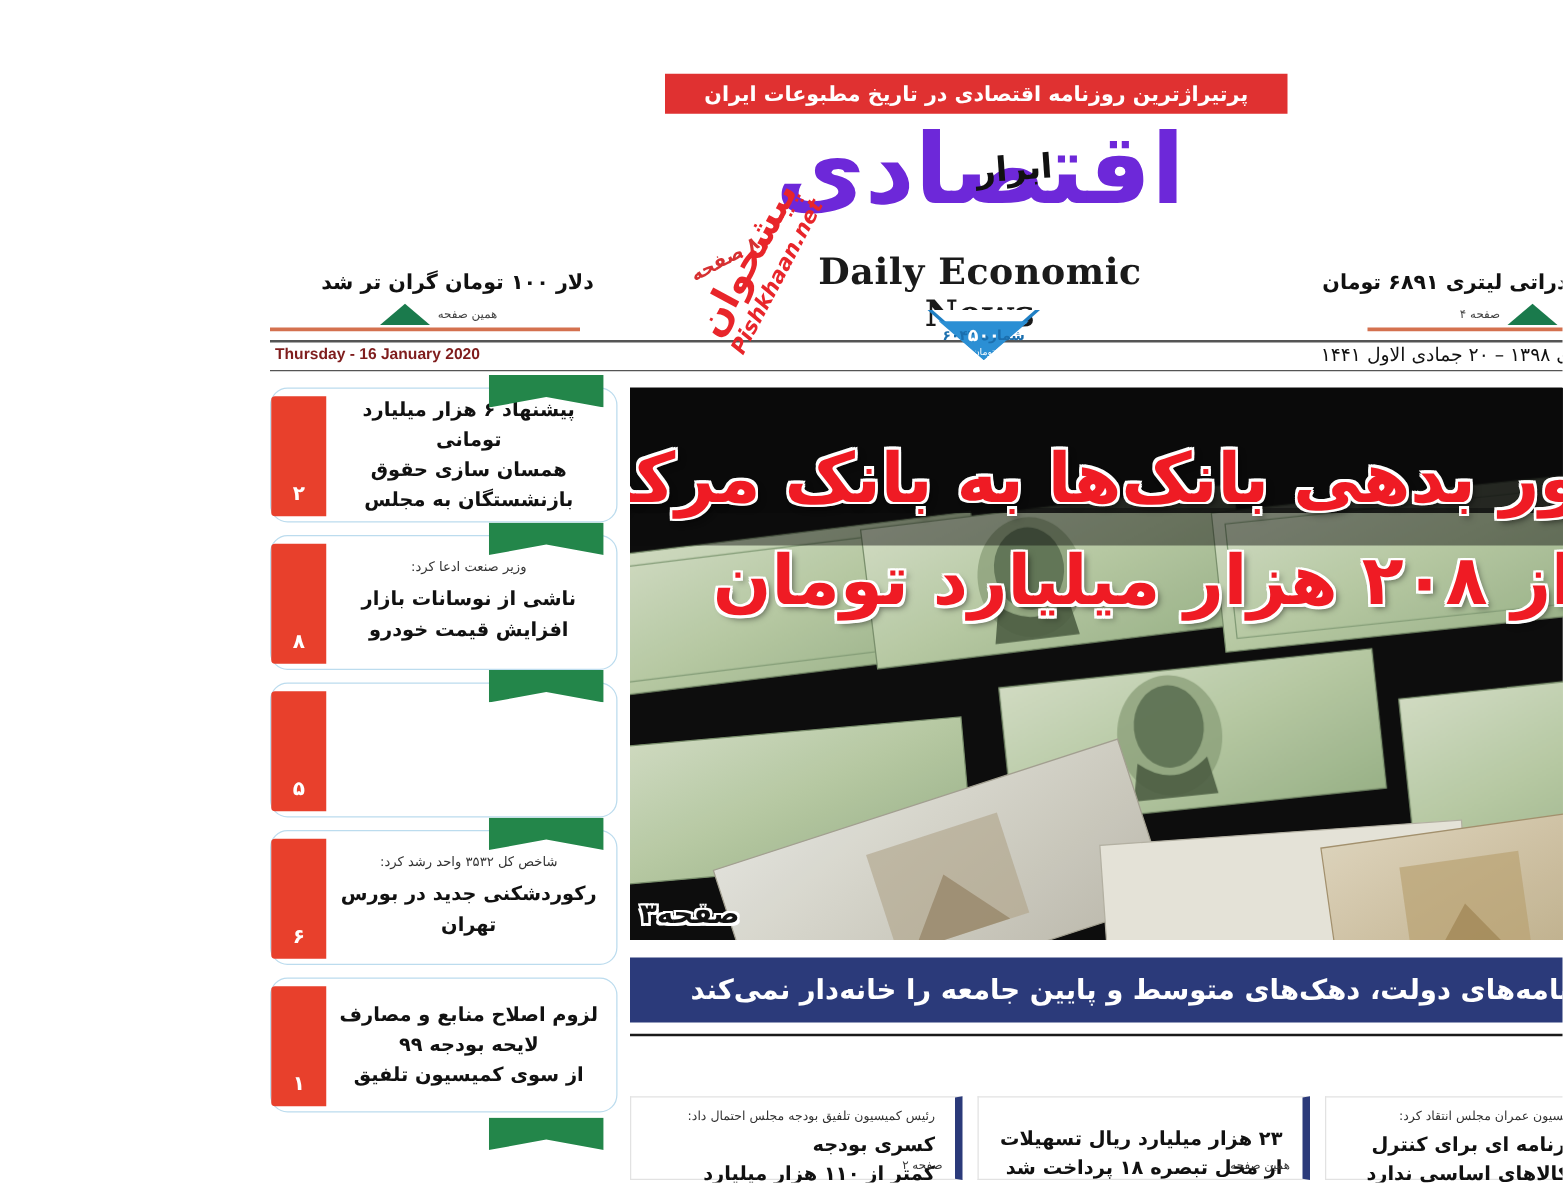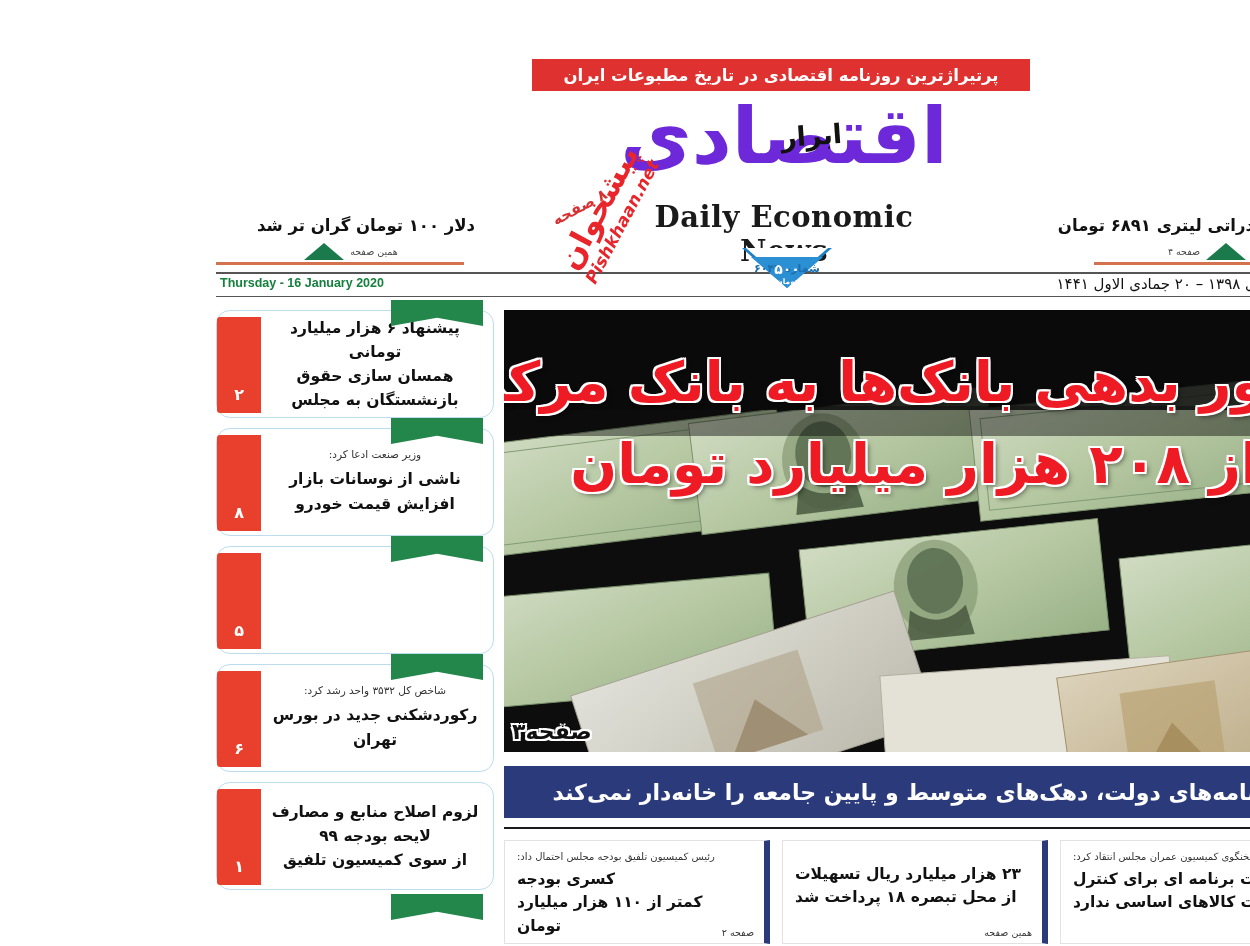--- a/index.html
+++ b/index.html
@@ -70,21 +70,21 @@
   .issue-no {
     position: absolute; left: 0; top: 14px; width: 90px; text-align: center;
     font-size: 11px; font-weight: bold; color: #1b6fae; z-index: 3;
   }
   .issue-price {
     position: absolute; left: 0; top: 14px; width: 90px; text-align: center;
     font-size: 14px; font-weight: bold; color: #fff; z-index: 3; line-height: 1;
   }
   .issue-cur {
     position: absolute; left: 0; top: 29px; width: 90px; text-align: center;
-    font-size: 7.5px; font-weight: bold; color: #fff; z-index: 3;
+    font-size: 7.5px; font-weight: normal; color: #fff; z-index: 3;
   }
 
   
   .teaser { position: absolute; width: 300px; }
   .teaser-left  { left: 62px;  top: 216px; text-align: left; }
   .teaser-right { left: 888px; top: 216px; text-align: right; }
   .teaser-text {
     font-size: 16.5px; font-weight: bold; color: #111; direction: rtl;
     white-space: nowrap;
   }
@@ -106,21 +106,21 @@
   .rule-orange { position: absolute; height: 2.5px; background: #d4714f; }
   .rl-left  { left: 62px;  top: 262px; width: 248px; }
   .rl-right { left: 940px; top: 262px; width: 248px; }
 
   
   .datebar { position: absolute; left: 62px; top: 272px; width: 1126px; }
   .datebar .line-top { height: 1.5px; background: #555; }
   .datebar .line-bot { height: 1.5px; background: #555; margin-top: 22px; }
   .date-en {
     position: absolute; left: 4px; top: 4px;
-    font-size: 12.5px; font-weight: bold; color: #15803d;
+    font-size: 12.5px; font-weight: bold; color: #7f1d1d;
     direction: ltr; font-family: "Liberation Sans", sans-serif;
   }
   .date-fa {
     position: absolute; right: 4px; top: 3px;
     font-size: 15px; color: #111; direction: rtl;
   }
 
   
   .watermark {
     position: absolute; left: 398px; top: 262px;
@@ -209,21 +209,21 @@
 
   
   .bottom-row {
     position: absolute; left: 350px; top: 840px; width: 822px; height: 104px;
     display: flex; gap: 12px; flex-direction: row-reverse;
   }
   .bbox {
     flex: 1; background: #fff; border-right: 6px solid #2b3a7a;
     border-left: 1px solid #e2e2e2; border-top: 1px solid #e2e2e2;
     border-bottom: 1px solid #e2e2e2;
-    position: relative; padding: 10px 16px 0 12px; direction: rtl; text-align: left;
+    position: relative; padding: 10px 16px 0 12px; direction: rtl; text-align: right; margin-top: 37px;
   }
   .bbox-kicker { font-size: 10px; color: #333; margin-bottom: 6px; }
   .bbox-title { font-size: 15.5px; font-weight: bold; color: #111; line-height: 1.5; }
   .bbox-page {
     position: absolute; right: 10px; bottom: 5px; font-size: 9.5px; color: #333;
   }
   .bbox.no-kicker { padding-top: 22px; }
 </style>
 </head>
 <body>

